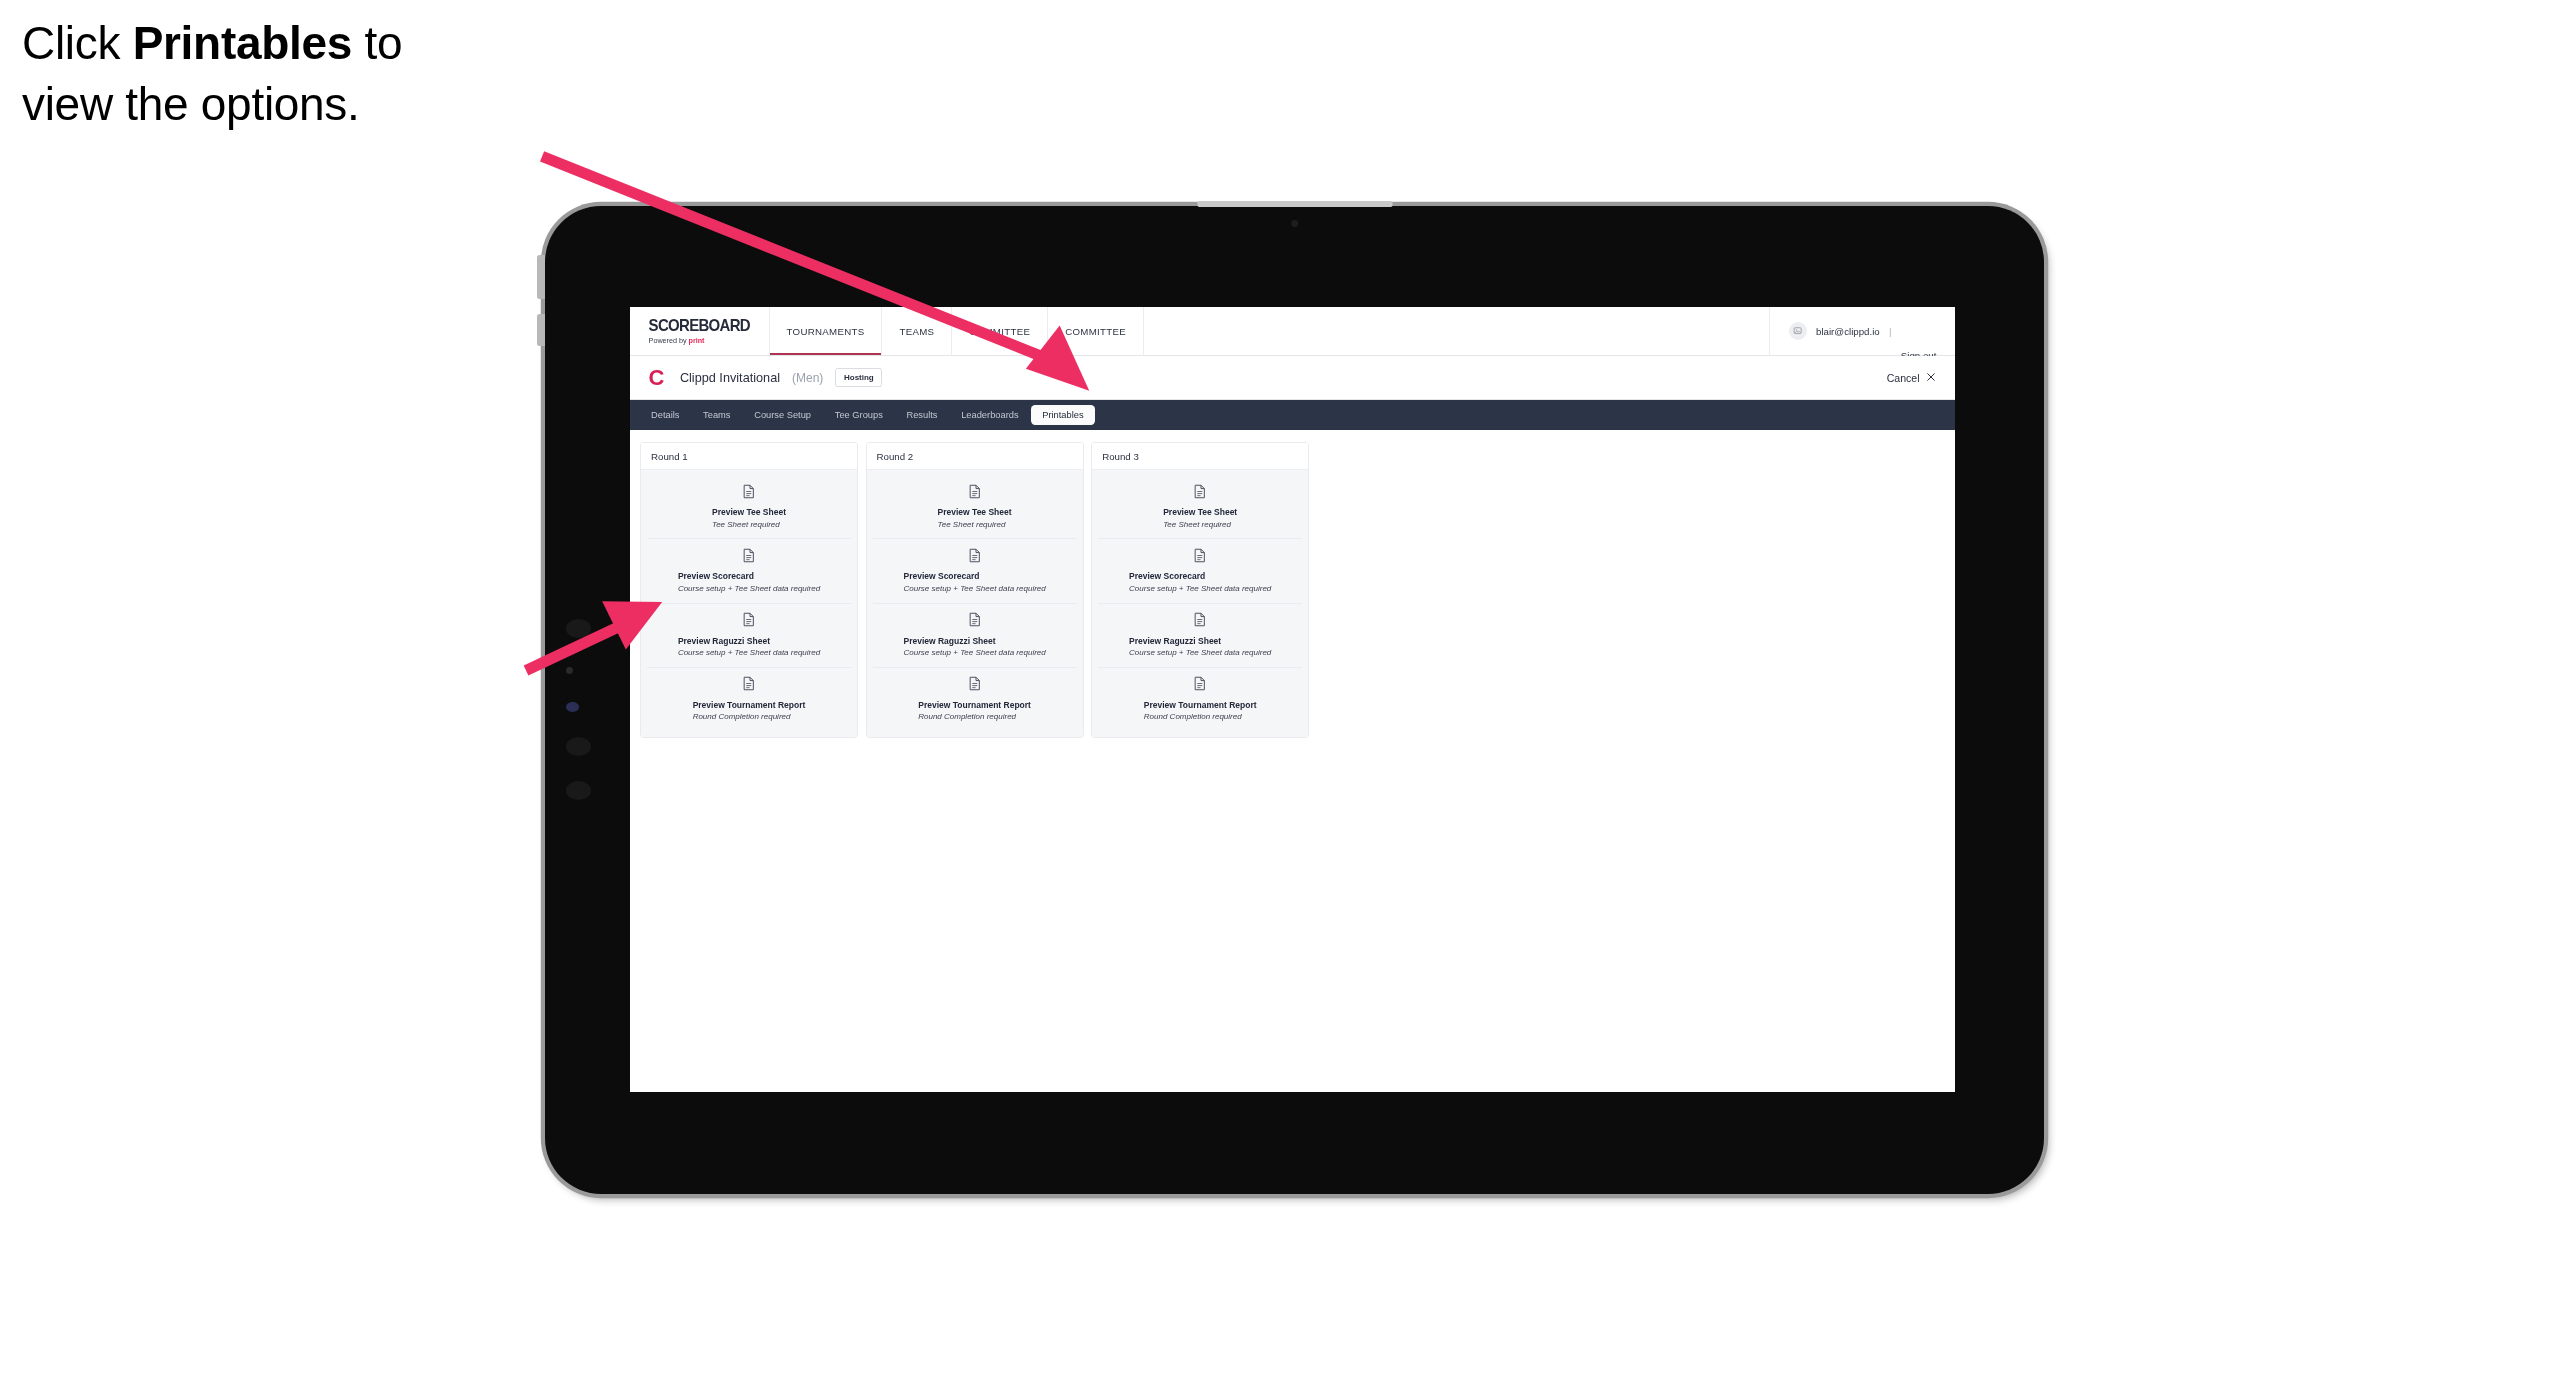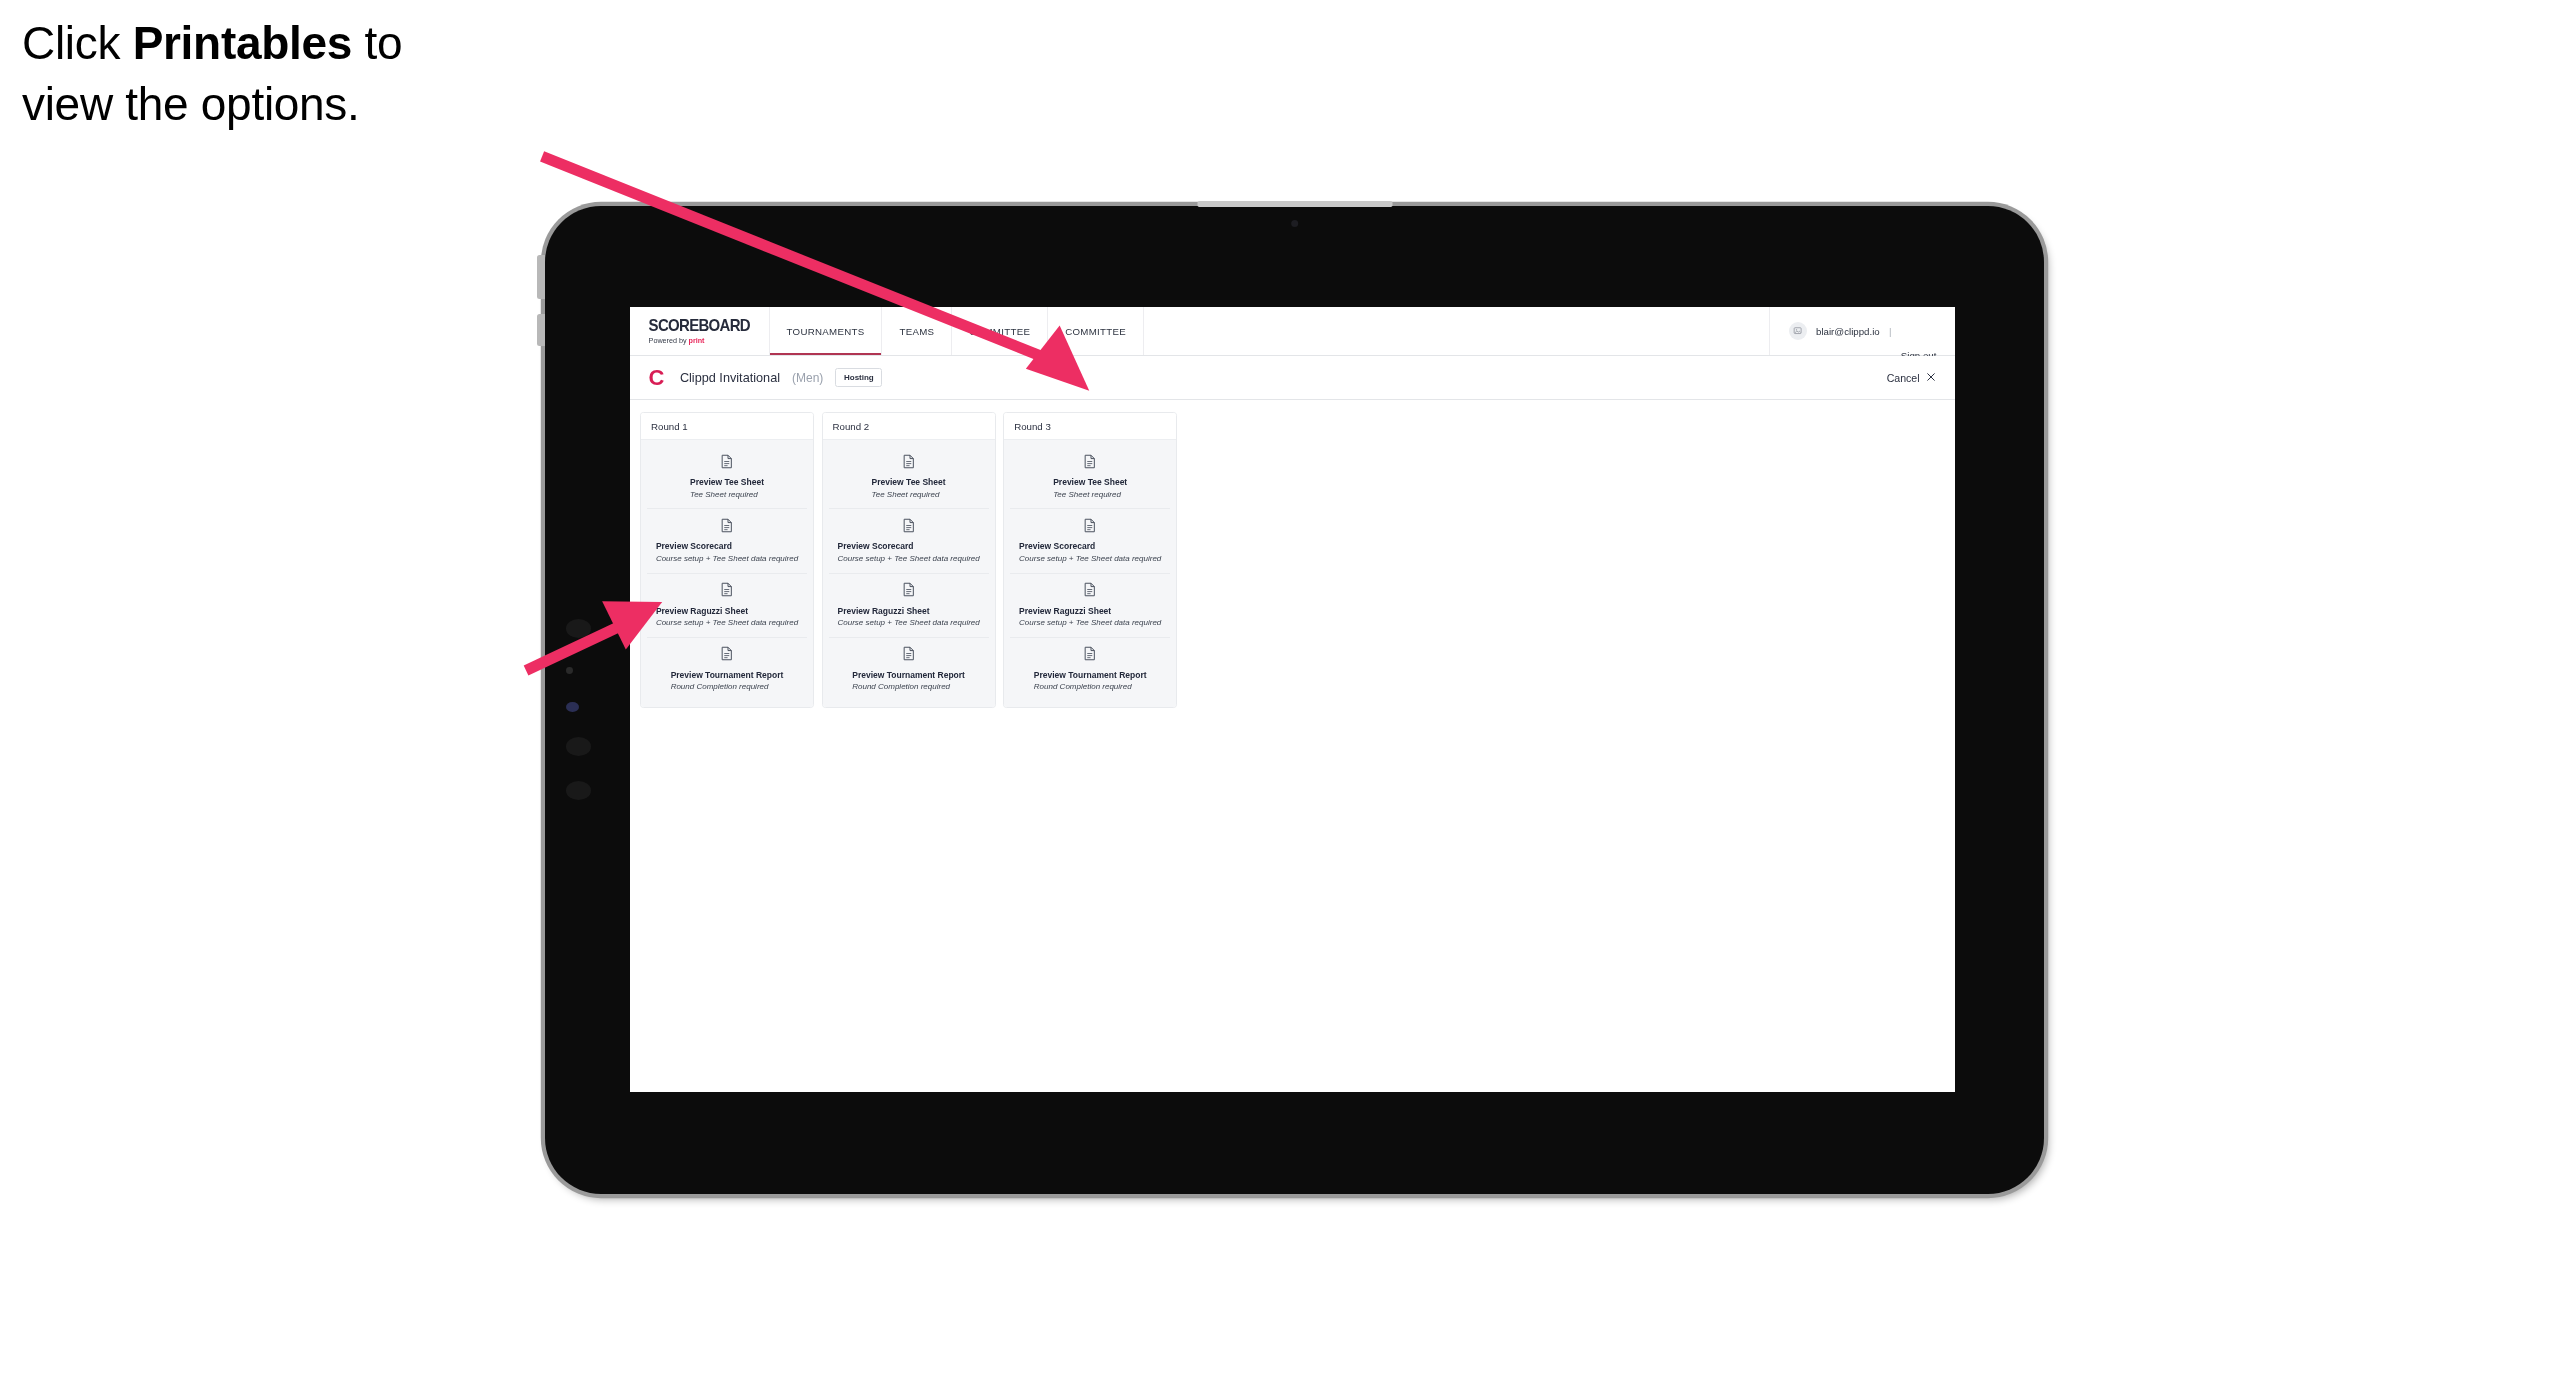--- a/index.html
+++ b/index.html
@@ -266,21 +266,21 @@
   
   #content {
     background: #ffffff;
     padding: 12px 10px 0 10px;
     display: flex;
     gap: 7.6px;
     align-items: flex-start;
   }
 
   .round-col {
-    width: 174px;
+    width: 218px;
     border: 0.8px solid #e8eaed;
     border-radius: 3.4px;
     background: #ffffff;
     overflow: hidden;
   }
   .round-head {
     padding: 7.6px 10px;
     font-size: 9.7px;
     color: #2b3040;
     background: #ffffff;
@@ -392,20 +392,29 @@
         <div id="tourn-cancel">
           <span>Cancel</span>
           <span id="tourn-cancel-x">
             <svg viewBox="0 0 14 14" width="10" height="10" aria-hidden="true">
                 <path d="M2 2 L12 12 M12 2 L2 12" stroke="currentColor" stroke-width="1.4" fill="none"></path>
               </svg>
           </span>
         </div>
       </div>
 
+      <div id="tabstrip">
+        <div class="tab">Details</div>
+        <div class="tab">Teams</div>
+        <div class="tab">Course Setup</div>
+        <div class="tab">Tee Groups</div>
+        <div class="tab">Results</div>
+        <div class="tab">Leaderboards</div>
+        <div class="tab active">Printables</div>
+      </div>
 
       <div id="content">
 
         <div class="round-col">
           <div class="round-head">Round 1</div>
           <div class="round-body">
             <div class="printable-row">
               <span class="doc-icon">
                   <svg viewBox="0 0 16 18">
                     <path d="M2.5 1.5h7l4 4v11h-11z" fill="none" stroke="currentColor" stroke-width="1.2" stroke-linejoin="round"></path>

